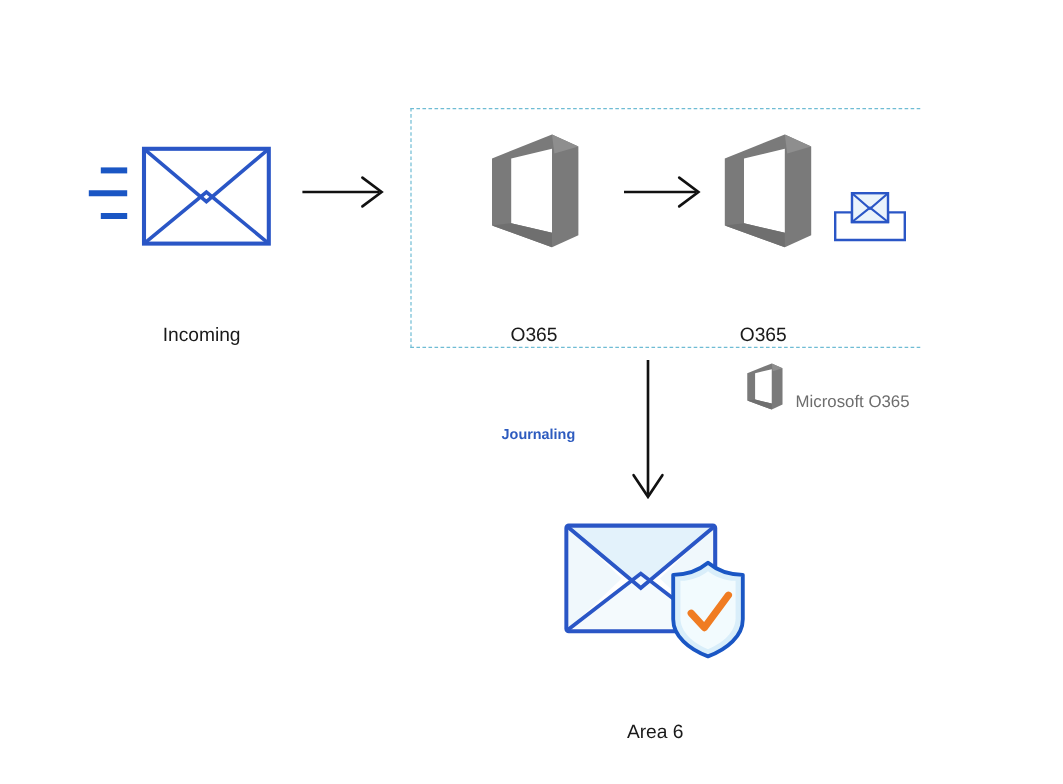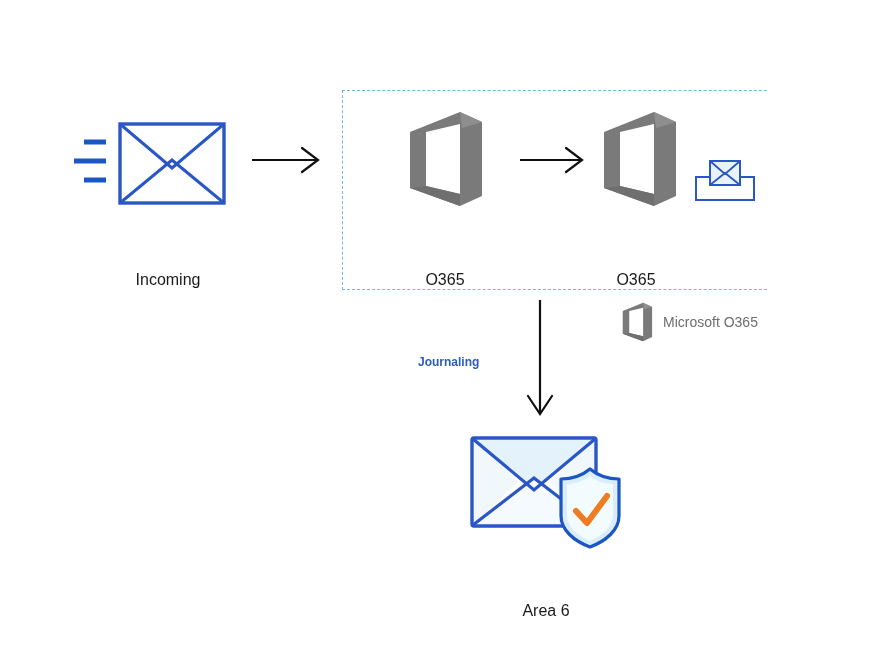--- a/index.html
+++ b/index.html
@@ -33,21 +33,21 @@
   .caption-line { display: block; }
   .dashed-zone {
     position: absolute;
     border: 1.6px dashed #6fbcd4;
     box-sizing: border-box;
     background: transparent;
   }
   .legend {
     position: absolute;
     display: flex;
-    align-items: center;
+    align-items: flex-end;
     gap: 9px;
   }
   .legend-label {
     font-size: 14px;
     color: #6d6d6d;
     font-family: "Liberation Sans", sans-serif;
     white-space: nowrap;
   }
   .journaling-label {
     position: absolute;

